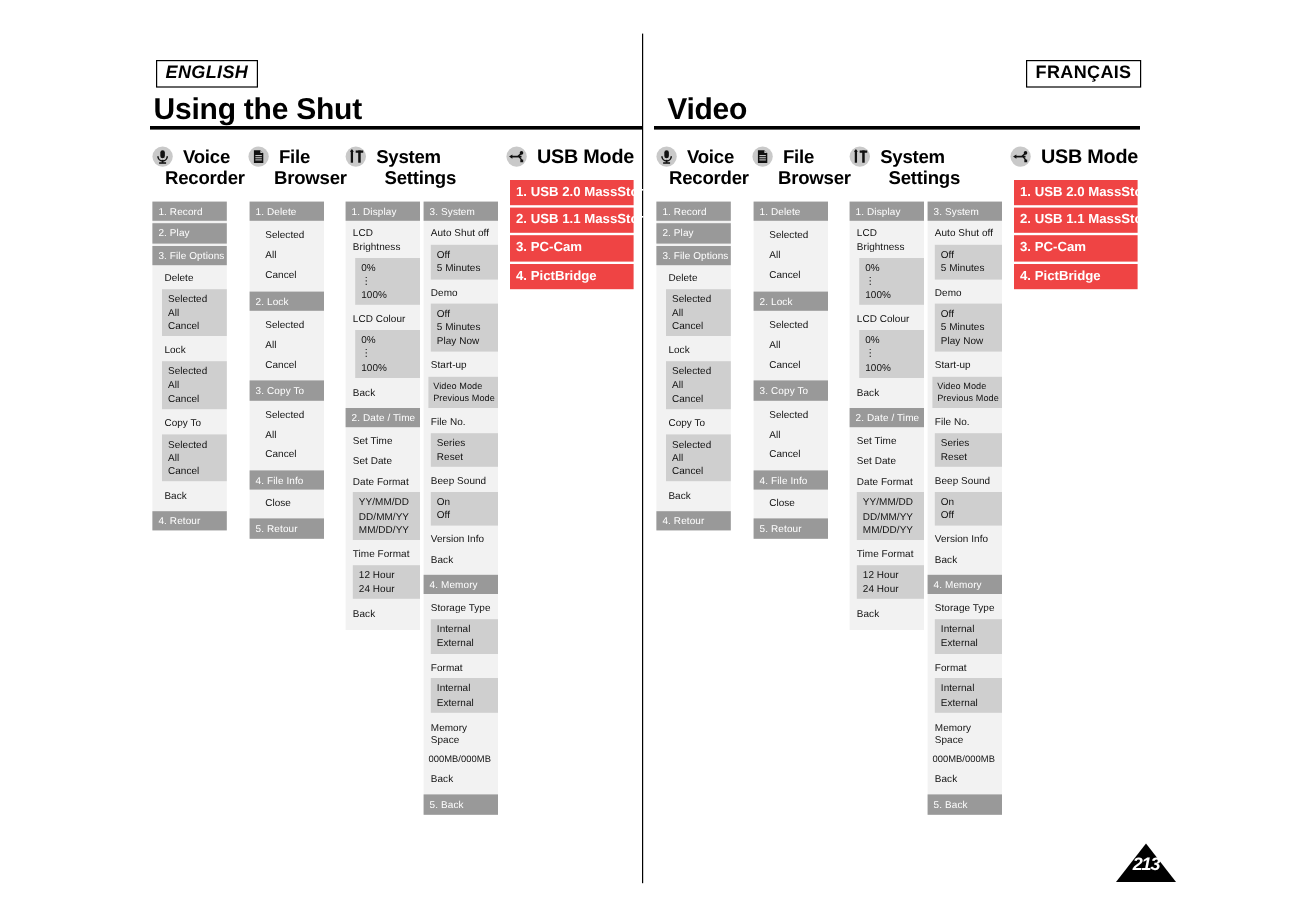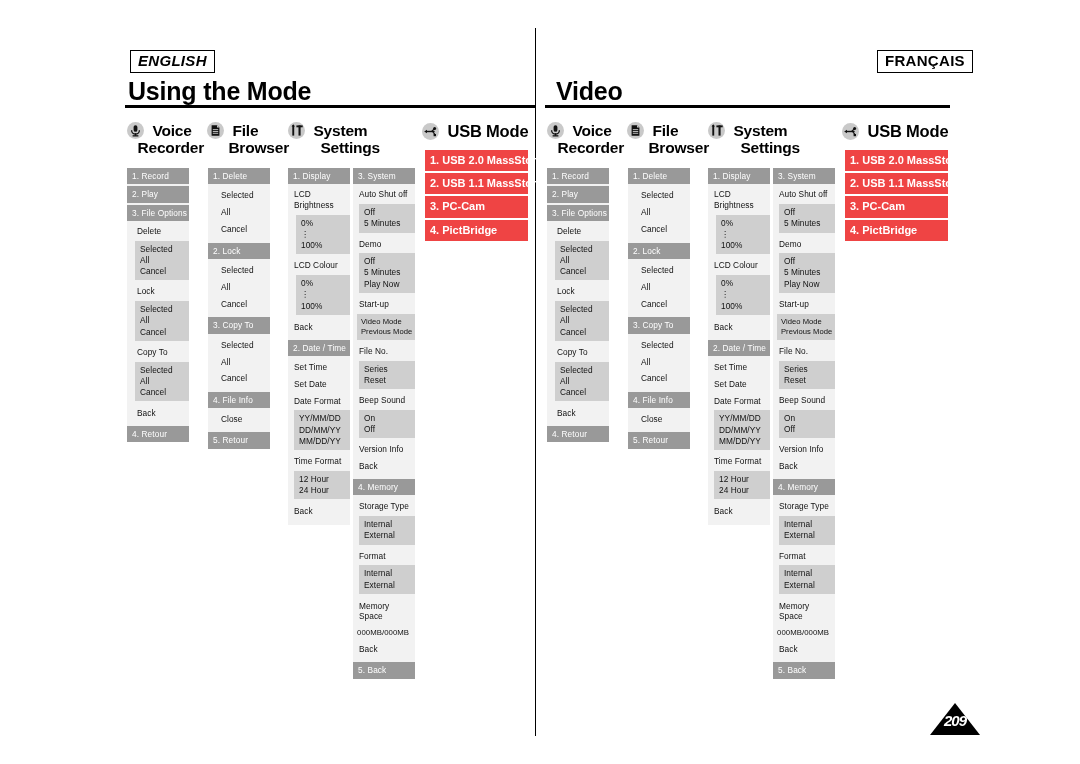--- a/index.html
+++ b/index.html
@@ -24,21 +24,21 @@
     position: absolute;
     border: 1px solid #000;
     padding: 2px 7px 3px 7px;
     font-size: 15px;
     font-weight: bold;
     letter-spacing: .3px;
     line-height: 1.05;
     background: #fff;
   }
   .lang-left  { left: 130px; top: 50px; font-style: italic; }
-  .lang-right { left: 855px; top: 50px; margin-left: 22px; }
+  .lang-right { left: 855px; top: 50px; }
 
   
   .page-title {
     position: absolute;
     font-size: 25px;
     font-weight: bold;
     letter-spacing: -.2px;
     white-space: nowrap;
   }
   .title-left  { left: 128px; top: 77px; }
@@ -159,21 +159,21 @@
   }
 </style>
 </head>
 <body>
 
 <div class="page">
 
   <div class="center-divider"></div>
 
   <div class="lang-tag lang-left">ENGLISH</div>
-  <div class="page-title title-left">Using the Mode</div>
+  <div class="page-title title-left">Using the Shut</div>
   <div class="title-rule rule-left"></div>
 
   <div class="half half-left">
 
     <div class="cat" style="left:2px; top:122px;">
       <span class="cat-head">
         <span class="cat-icon">
           <svg width="17" height="17" viewBox="0 0 17 17">
               <rect x="6.6" y="3.2" width="3.8" height="6.6" rx="1.9" fill="#111"></rect>
               <path d="M4.6 8.2a3.9 3.9 0 0 0 7.8 0" stroke="#111" stroke-width="1.3" fill="none"></path>
@@ -557,15 +557,15 @@
 
     <div class="usb-list" style="left:300px; top:150px;">
       <div class="usb-item">1. USB 2.0 MassStorage</div>
       <div class="usb-item">2. USB 1.1 MassStorage</div>
       <div class="usb-item">3. PC-Cam</div>
       <div class="usb-item">4. PictBridge</div>
     </div>
   </div>
 
   <div class="page-num"></div>
-  <div class="page-num-label">209</div>
+  <div class="page-num-label">213</div>
 
 </div>
 
 </body></html>

